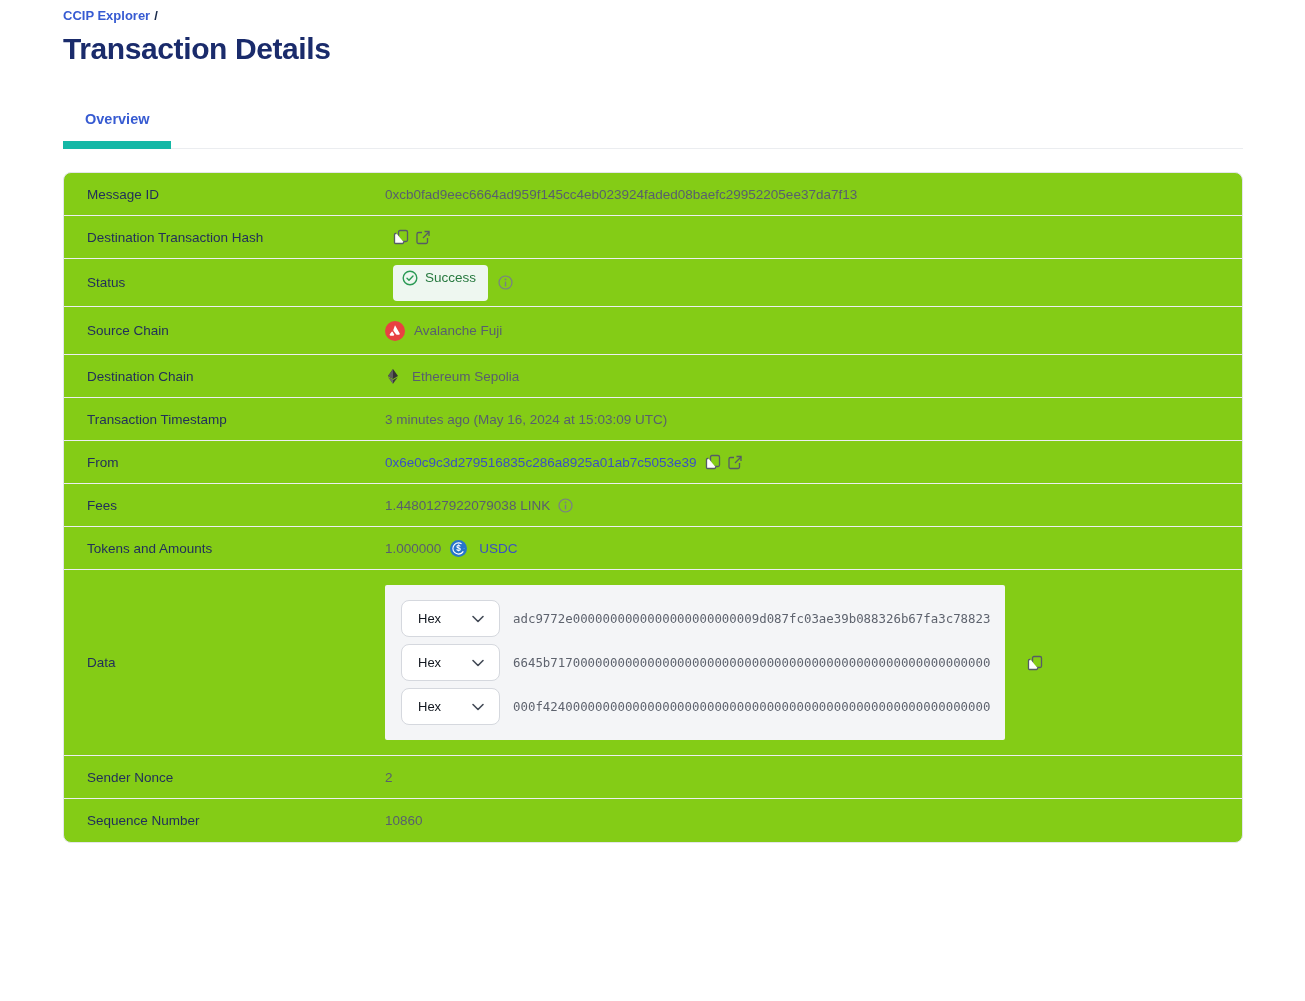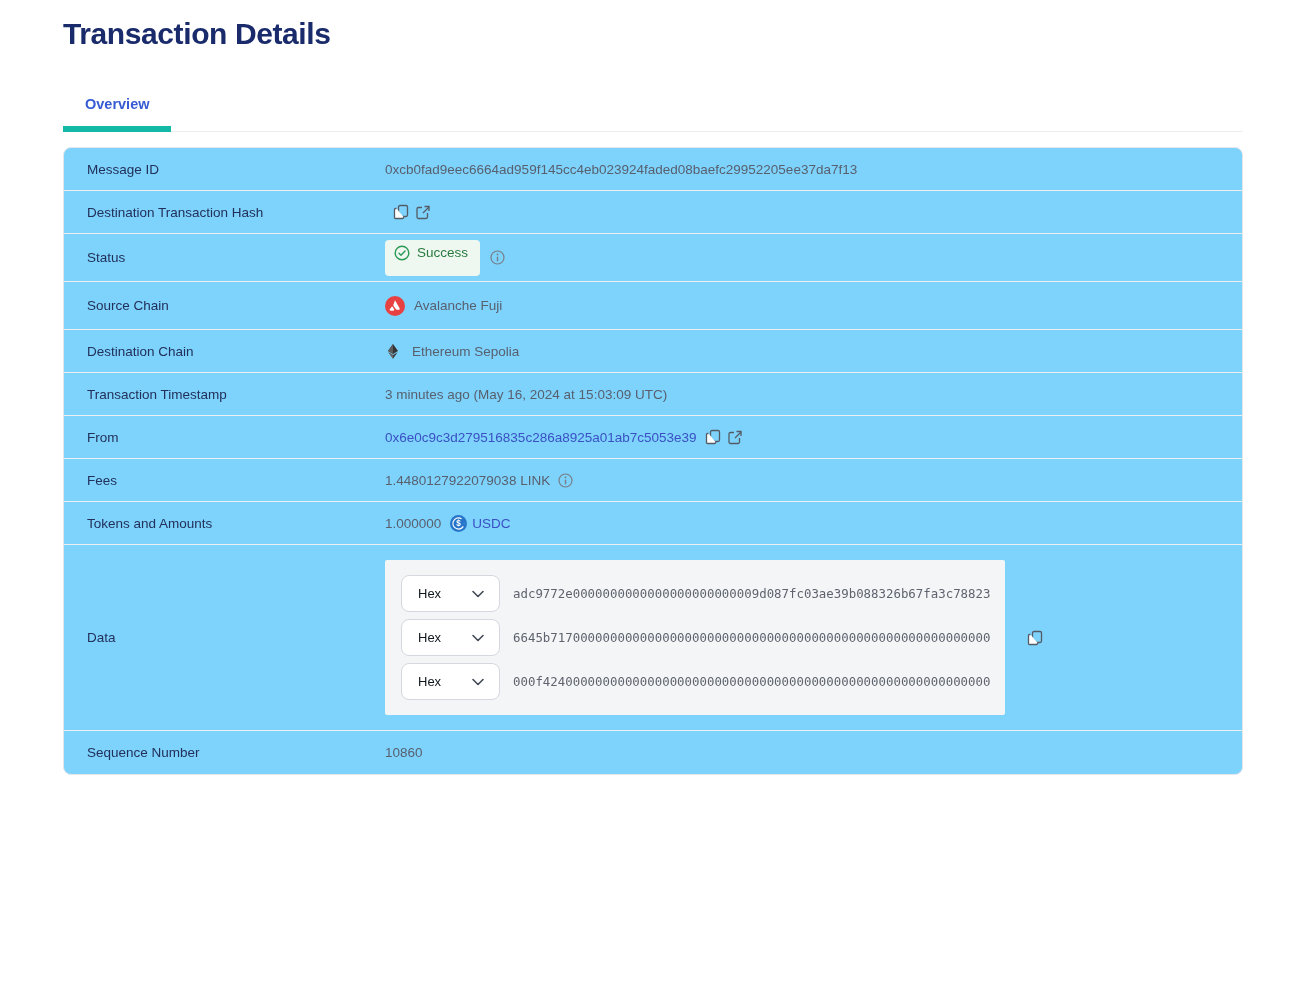--- a/index.html
+++ b/index.html
@@ -21,30 +21,30 @@
     color:#1a2b6b;
   }
 
   
   .tabs { margin-top:44px; border-bottom:1px solid #ebedf0; }
   .tab {
     display:inline-block;
     padding:0 21px 14px 22px;
     margin-bottom:-1px;
     font-size:14.5px; font-weight:700; color:#375bd2;
-    border-bottom:6px solid #14b8a6;
+    border-bottom:8px solid #14b8a6;
     cursor:pointer;
   }
 
   
   .card {
-    margin-top:15px;
+    margin-top:23px;
     border:1px solid #e3e6ea;
     border-radius:8px;
-    background:#7dd3fc;
+    background:#84cc16;
   }
   .row {
     display:flex; align-items:center;
     min-height:43px;
     border-bottom:1px solid #eceef1;
   }
   .row:last-child { border-bottom:none; }
   .row-label {
     flex:0 0 321px;
     padding-left:23px;
@@ -70,21 +70,21 @@
     display:inline-flex; align-items:center; gap:7px;
     background:#eef7f0; border-radius:4px;
     padding:5px 12px 15px 9px;
     color:#27793f; font-size:13.5px; font-weight:500;
   }
 
   .chain-ic { margin-right:9px; display:inline-flex; }
 
   
   .token-amount { color:#585f6e; margin-right:9px; }
-  .usdc-link { display:inline-flex; align-items:center; gap:5px; color:#3a50c4; text-decoration:none; font-size:13.5px; font-weight:500; }
+  .usdc-link { display:inline-flex; align-items:center; gap:12px; color:#3a50c4; text-decoration:none; font-size:13.5px; font-weight:500; }
 
   
   .row-data { align-items:center; padding:15px 0; }
   .data-panel {
     background:#f4f5f7; border-radius:2px;
     padding:15px 16px; width:620px;
   }
   .data-line { display:flex; align-items:center;text-align:center; }
   .data-line + .data-line { margin-top:7px; }
   .hex-select {
@@ -143,20 +143,23 @@
     <g id="ic-usdc">
       <circle cx="8.5" cy="8.5" r="8.5" fill="#2775ca"></circle>
       <circle cx="8.5" cy="8.5" r="5.6" fill="none" stroke="#fff" stroke-width="1.1" stroke-dasharray="26 5" stroke-dashoffset="-3"></circle>
       <text x="8.5" y="11.4" font-family="Liberation Sans, sans-serif" font-size="8.2" font-weight="bold" fill="#fff" text-anchor="middle">$</text>
     </g>
   </defs>
 </svg>
 
 <div class="page">
 
+  <div class="breadcrumb">
+    <a href="#" style="color:#375bd2;text-decoration:none;">CCIP Explorer</a><span class="sep">/</span>
+  </div>
 
   <h1 class="page-title">Transaction Details</h1>
 
   <div class="tabs">
     <div class="tab">Overview</div>
   </div>
 
   <div class="card">
 
     <div class="row">
@@ -174,21 +177,21 @@
             </svg>
           </button>
         <button class="icon-btn" style="margin-left:6px;">
             <svg width="16" height="16" viewBox="0 0 16 16">
               <use href="#ic-ext"></use>
             </svg>
           </button>
       </div>
     </div>
 
-    <div class="row" style="min-height:48px;">
+    <div class="row" style="min-height:48px;gap:8px;">
       <div class="row-label">Status</div>
       <div class="row-value">
         <span class="status-badge">
           <span style="display:inline-flex;">
               <svg width="16" height="16" viewBox="0 0 16 16">
                 <use href="#ic-check"></use>
               </svg>
             </span>
           <span>Success</span>
         </span>
@@ -313,20 +316,24 @@
           </div>
         </div>
         <button class="icon-btn data-copy">
             <svg width="16" height="16" viewBox="0 0 16 16">
               <use href="#ic-copy"></use>
             </svg>
           </button>
       </div>
     </div>
 
+    <div class="row">
+      <div class="row-label">Sender Nonce</div>
+      <div class="row-value">2</div>
+    </div>
 
 
     <div class="row">
       <div class="row-label">Sequence Number</div>
       <div class="row-value">10860</div>
     </div>
 
   </div>
 </div>
 

